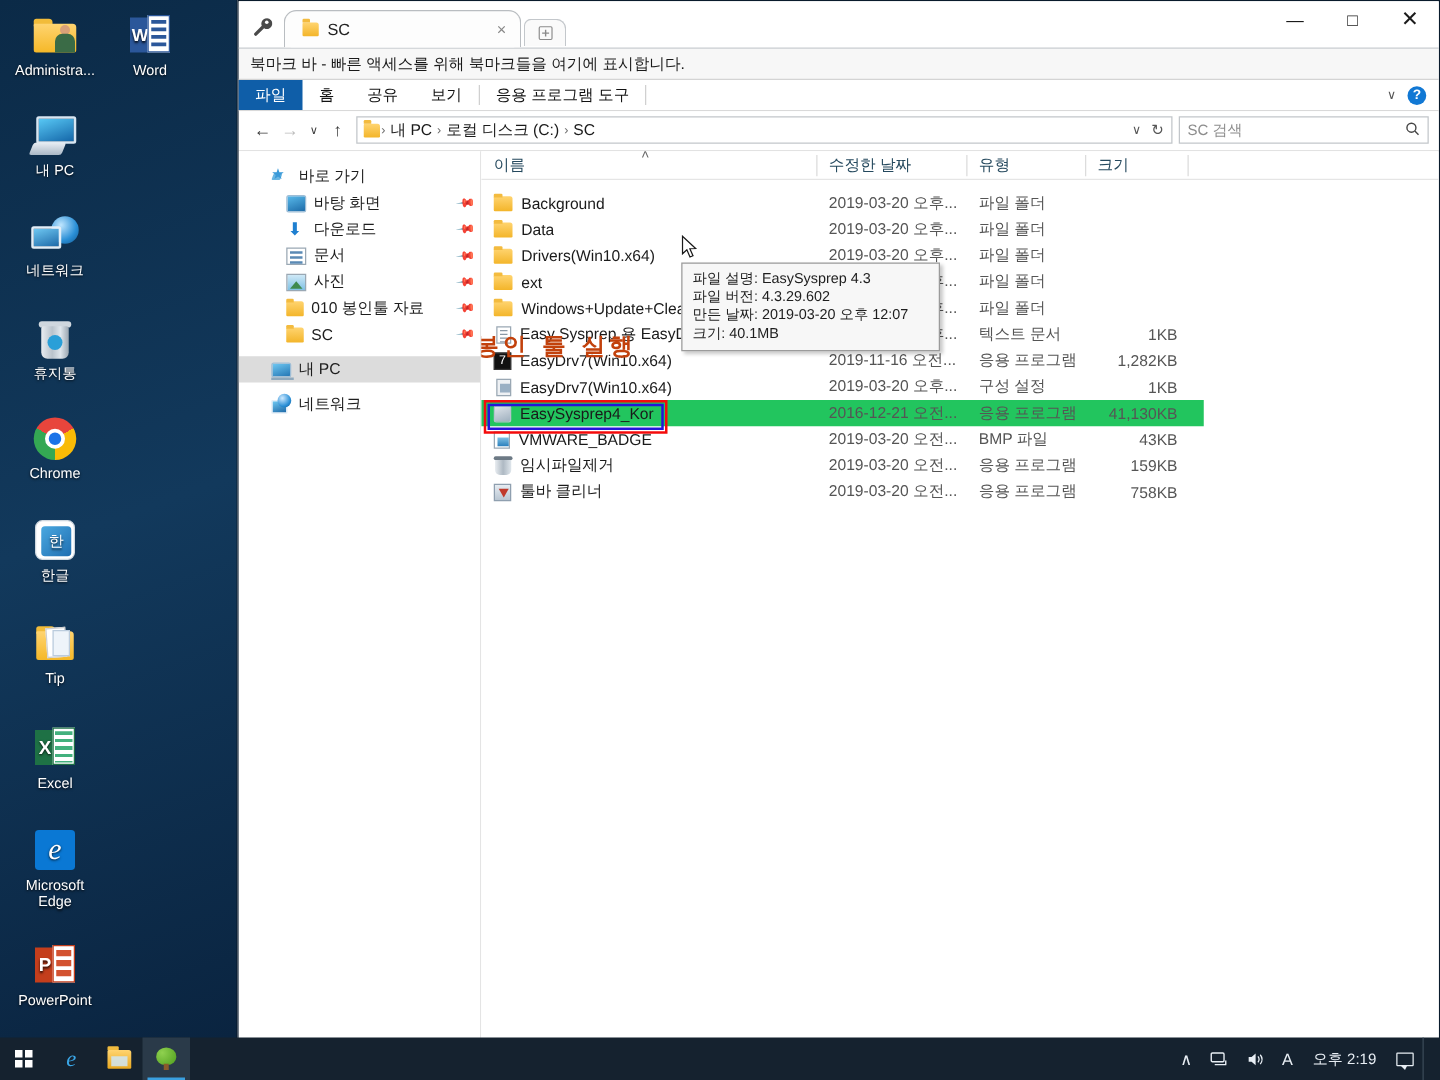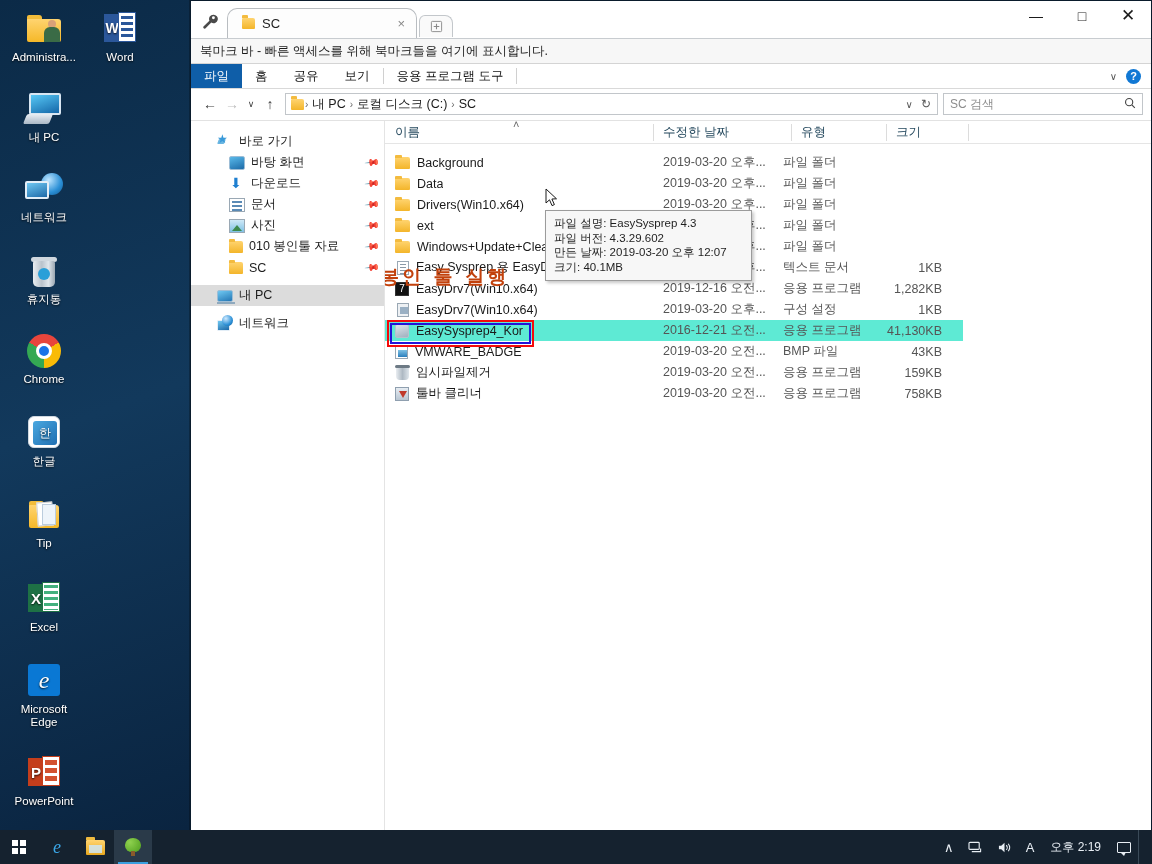--- a/index.html
+++ b/index.html
@@ -208,28 +208,28 @@
       background:linear-gradient(160deg,#6fc8f2,#1d69a8); border:1px solid #e3eef7; border-radius:1px;}
 
   
   .listpane { flex:1; background:#fff; position:relative; overflow:hidden; }
   .colhead { height:23px; display:flex; align-items:center; font-size:12.5px; color:#25495e;
              border-bottom:1px solid #e5e5e5; position:relative; }
   .col { padding-left:10px; position:relative; height:23px; display:flex; align-items:center; }
   .col + .col:before{ content:""; position:absolute; left:0; top:3px; bottom:3px; width:1px; background:#dcdcdc; }
   .c-name { width:268px; }
   .c-date { width:120px; }
-  .c-type { width:95px;margin-left:18px; }
+  .c-type { width:95px; }
   .c-size { width:82px; justify-content:flex-start; }
   .c-end  { width:30px; }
   .sortmark { position:absolute; left:128px; top:-3px; color:#666; font-size:11px; }
 
   .rows { position:relative; }
   .row { height:21px; display:flex; align-items:center; font-size:12.5px; color:#3a3a3a; position:relative; }
-  .row.selected { background:#5eead4; }
+  .row.selected { background:#22c55e; }
   .r-name { width:268px; display:flex; align-items:center; gap:7px; padding-left:10px; color:#1a1a1a; }
   .r-date { width:120px; padding-left:10px; color:#555; }
   .r-type { width:95px; padding-left:10px; color:#555; }
   .r-size { width:82px; padding-right:8px; text-align:right; color:#555; display:block; }
   .r-name .nm { white-space:nowrap; overflow:hidden; }
 
   .fi { width:16px; height:14px; position:relative; flex:0 0 auto; }
   .fi.folder{ background:linear-gradient(180deg,#ffd470,#f3b52a); width:15px; height:12px; border-radius:1px 2px 1px 1px;}
   .fi.folder:before{ content:""; position:absolute; left:0; top:-2px; width:7px; height:3px; background:#f3bb3f; border-radius:1px 1px 0 0;}
   .fi.txt{ background:#fff; border:1px solid #9aa8b4; width:12px; height:14px; margin-left:2px;}
@@ -634,21 +634,21 @@
           <span class="r-date">2019-03-20 오후...</span>
           <span class="r-type">텍스트 문서</span>
           <span class="r-size">1KB</span>
         </div>
 
         <div class="row">
           <span class="r-name">
               <span class="fi exe7"></span>
               <span class="nm">EasyDrv7(Win10.x64)</span>
             </span>
-          <span class="r-date">2019-12-16 오전...</span>
+          <span class="r-date">2019-11-16 오전...</span>
           <span class="r-type">응용 프로그램</span>
           <span class="r-size">1,282KB</span>
         </div>
 
         <div class="row">
           <span class="r-name">
               <span class="fi cfg"></span>
               <span class="nm">EasyDrv7(Win10.x64)</span>
             </span>
           <span class="r-date">2019-03-20 오후...</span>

